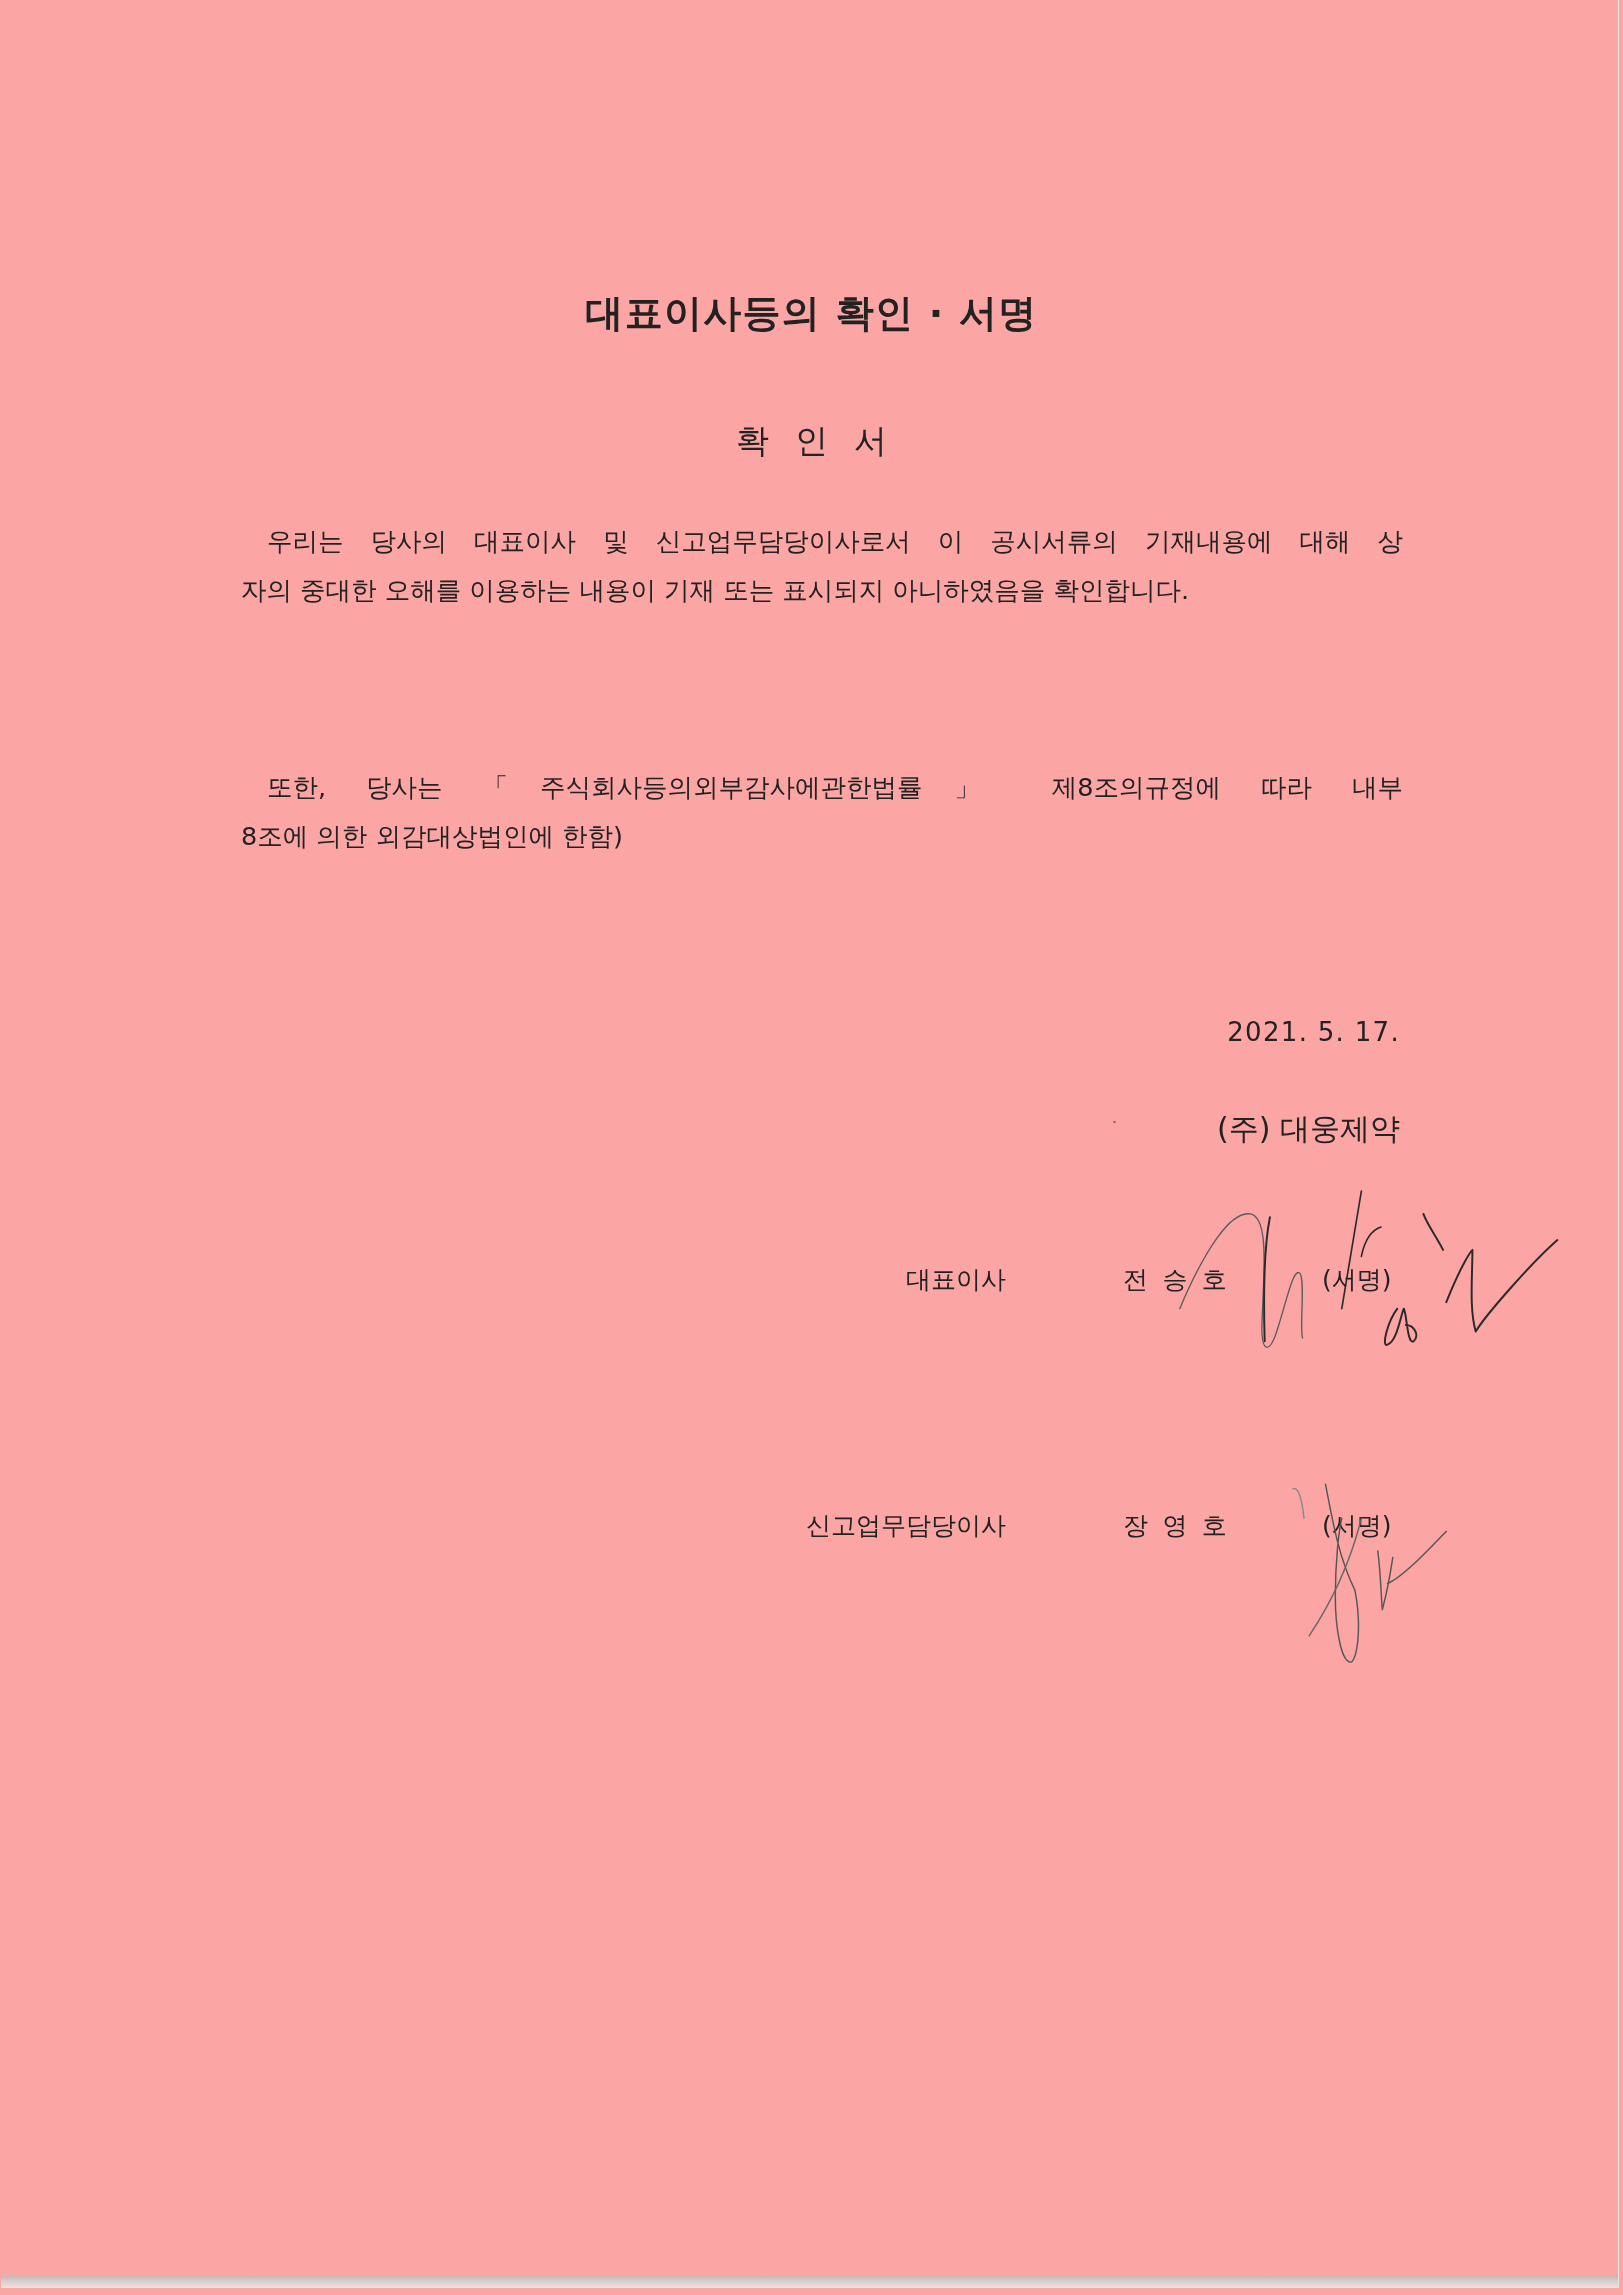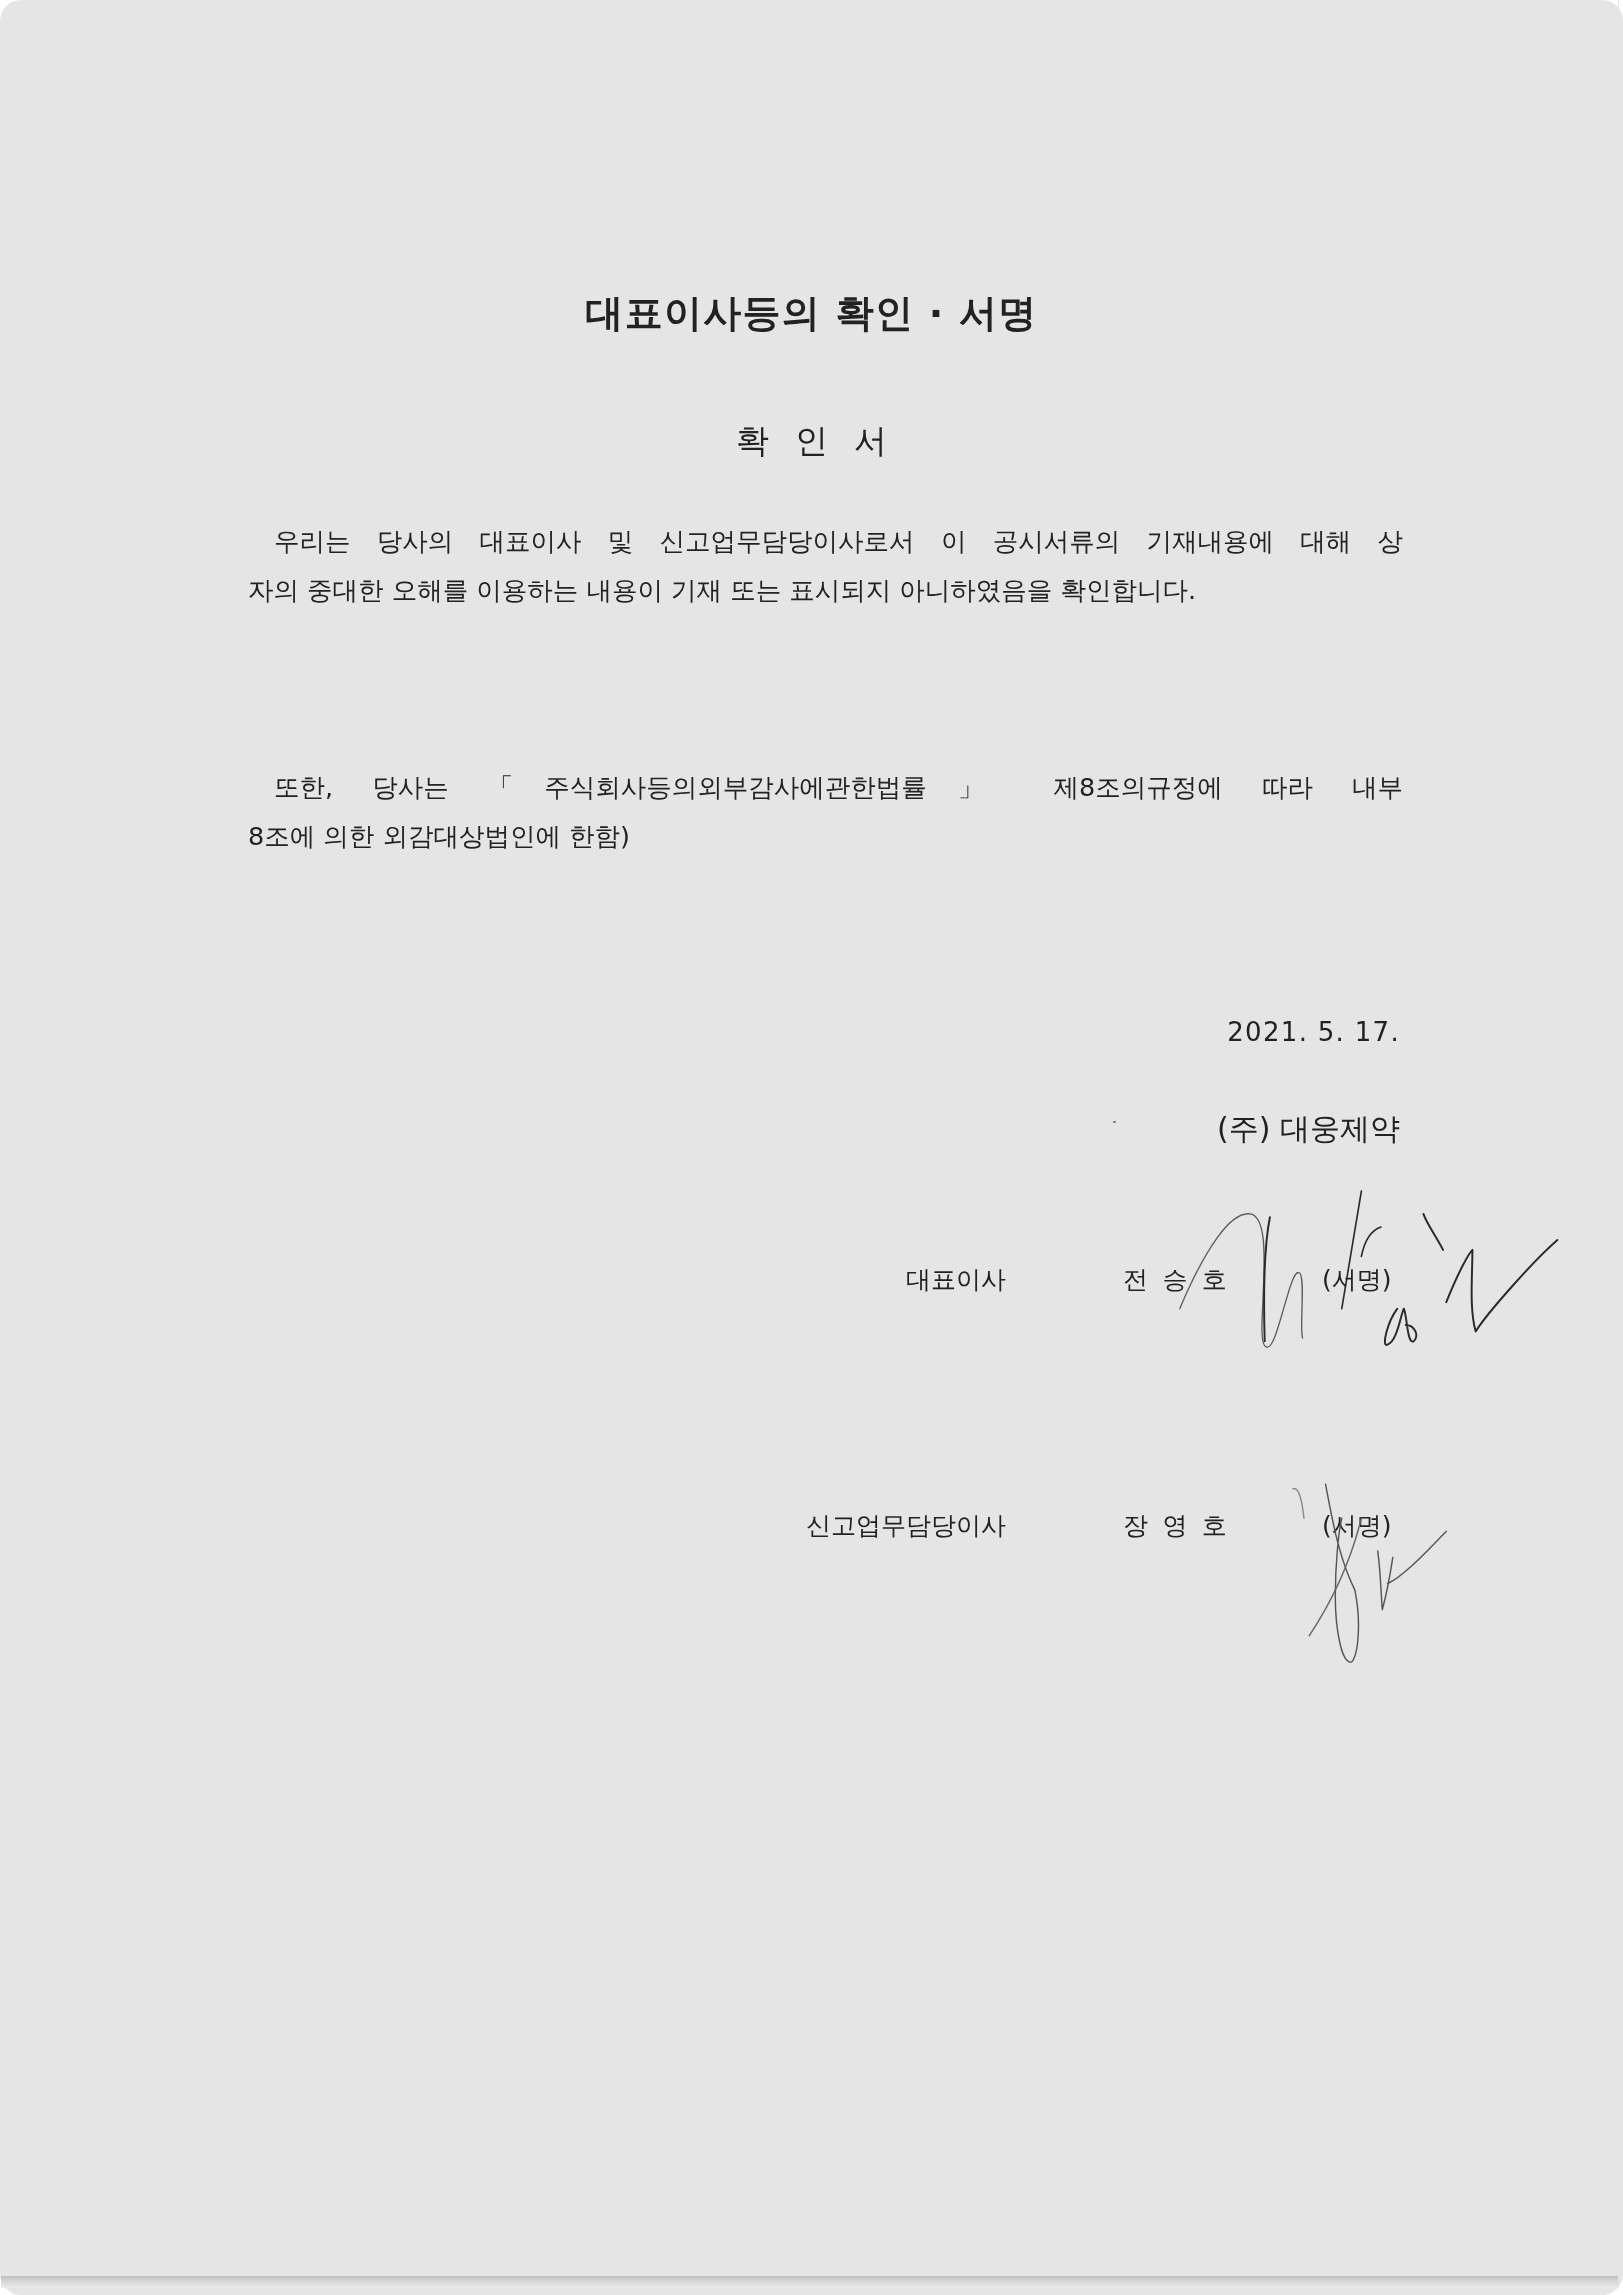--- a/index.html
+++ b/index.html
@@ -13,22 +13,21 @@
       position: relative;
       overflow: hidden;
       font-family: "DejaVu Sans", "Liberation Sans", sans-serif;
       color: #1e1e1e;
     }
     .page {
       position: absolute;
       left: 0; top: 0;
       width: 1623px;
       height: 2295px;
-      background: #e5e5e5;
-      border-radius: 21px;
+      background: #fca5a5;
     }
     .title {
       position: absolute;
       left: 0; width: 1623px;
       top: 288px;
       text-align: center;
       font-size: 38px;
       font-weight: bold;
       letter-spacing: 1.3px;
       color: #222;
@@ -53,21 +52,20 @@
       line-height: 49px;
       text-align: justify;
       text-align-last: left;
       color: #222;
     }
     .para .line {
       display: block;
       white-space: nowrap;
       text-align: justify;
       text-align-last: justify;
-      margin-left: 7px;
     }
     .para .line.last {
       text-align-last: left;
     }
     .para .line.indent {
       padding-left: 26px;
     }
     .p1 { top: 517px; }
     .p2 { top: 763px; }
     .date {

